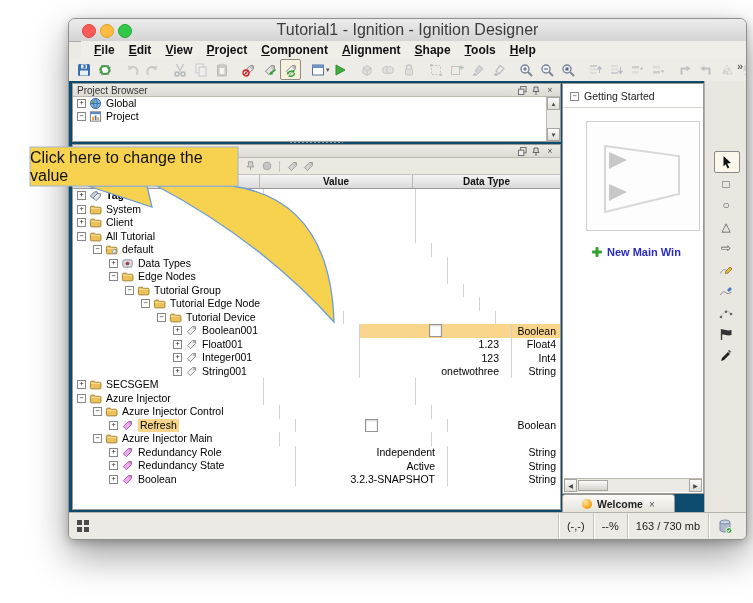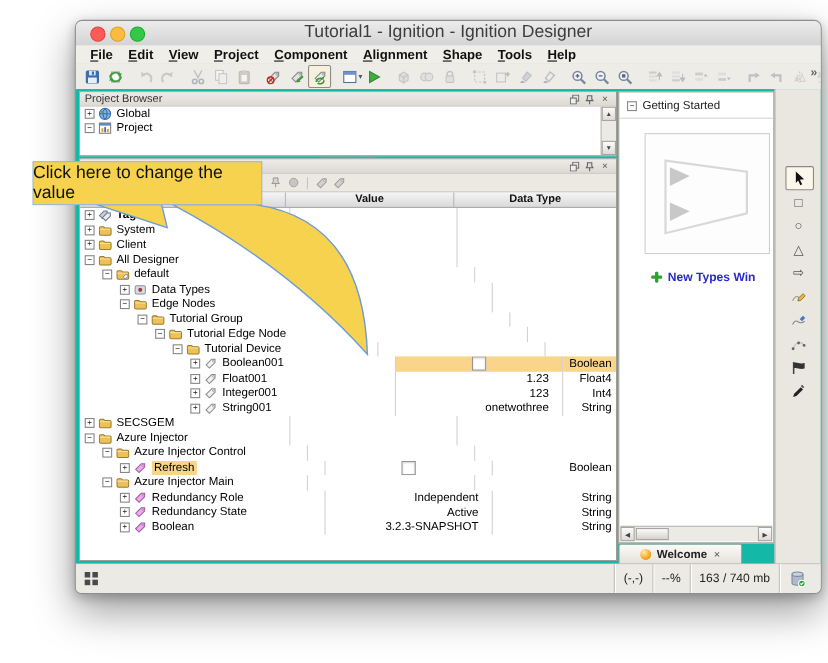--- a/index.html
+++ b/index.html
@@ -10,35 +10,35 @@
           border:1px solid #8e8e8e;border-radius:7px 7px 6px 6px;
           box-shadow:0 16px 38px rgba(0,0,0,.38),0 3px 10px rgba(0,0,0,.22);z-index:1;}
   .titlebar{position:absolute;left:0;top:0;right:0;height:22px;border-radius:6px 6px 0 0;
             background:linear-gradient(#ECECEC,#D4D4D4);border-bottom:1px solid #ABABAB;}
   .tl{position:absolute;top:5px;width:12px;height:12px;border-radius:50%;}
   .tl.r{left:13px;background:#FC5B57;border:1px solid #E2443E;}
   .tl.y{left:31px;background:#FDBC40;border:1px solid #DEA123;}
   .tl.g{left:49px;background:#34C84A;border:1px solid #1FA92E;}
   .wtitle{position:absolute;left:0;right:0;top:0;height:22px;line-height:22px;text-align:center;
           font-size:16px;color:#3d3d3d;}
-  .menubar{position:absolute;left:0;top:22px;right:0;height:17px;background:#EFEEE9;
+  .menubar{position:absolute;left:12px;top:22px;right:0;height:17px;background:#EFEEE9;
            border-bottom:1px solid #D6D3CC;display:flex;align-items:center;padding-left:6px;}
   .menu-item{font-size:12px;font-weight:bold;color:#111;padding:0 7px;white-space:nowrap;}
   .menu-item u{text-decoration:underline;}
   .toolbar{position:absolute;left:0;top:39px;right:0;height:23px;background:#EEECE7;
            border-bottom:1px solid #C3C0BA;display:flex;align-items:center;padding-left:4px;overflow:hidden;}
   .tb-group{display:flex;align-items:center;}
   .tb-sep{width:1px;height:16px;background:#C3C0BA;margin:0 3px;box-shadow:1px 0 0 #fff;}
   .tb-btn{width:19px;height:19px;display:flex;align-items:center;justify-content:center;border:1px solid transparent;border-radius:2px;flex:0 0 auto;}
   .tb-btn.selected{background:#F6F1DF;border-color:#8F8C84;}
   .tb-btn.disabled{opacity:.42;filter:grayscale(60%);}
   .tb-caret{font-size:7px;color:#555;margin-left:-2px;}
   .tb-overflow{position:absolute;right:3px;top:2px;font-size:11px;font-weight:bold;color:#666;}
   
-  .content{position:absolute;left:0;right:0;top:62px;bottom:26px;background:#14b8a6;overflow:hidden;}
+  .content{position:absolute;left:0;right:0;top:62px;bottom:26px;background:#0c4a6e;overflow:hidden;}
   .panel{position:absolute;background:#fff;border:1px solid #9C9A94;}
   .p-title{height:12px;background:linear-gradient(#EDEBE6,#DDDAD3);border-bottom:1px solid #BCB9B2;
            display:flex;align-items:center;font-size:10px;color:#333;padding:0 4px;}
   .p-title .spacer{flex:1;}
   .p-ctl{width:12px;height:10px;display:flex;align-items:center;justify-content:center;color:#555;font-size:9px;line-height:10px;margin-left:2px;}
   
   .pb{left:3px;top:2px;width:487px;height:57px;}
   .pb-body{position:absolute;left:0;top:13px;right:0;bottom:0;background:#fff;}
   .pb-row{height:13px;display:flex;align-items:center;font-size:10.5px;color:#000;padding-left:4px;}
   .vscroll{position:absolute;right:0;top:13px;bottom:0;width:13px;background:#ECEAE5;border-left:1px solid #BCB9B2;}
@@ -526,21 +526,21 @@
             </div>
             <div class="t-row">
               <div class="cell tree" style="padding-left: 4px;">
                 <span class="exp">−</span>
                 <span class="ticon">
                   <svg width="13" height="13" viewBox="0 0 14 14">
                     <path d="M1.5 4.6c0-.7.5-1.2 1.2-1.2h2.9l1.2 1.2h4.9c.7 0 1.2.5 1.2 1.2v4.7c0 .7-.5 1.2-1.2 1.2H2.7c-.7 0-1.2-.5-1.2-1.2z" fill="#EDC157" stroke="#9C7C2C"></path>
                     <path d="M1.9 5.8h10.2" stroke="#F7E0A0" stroke-width="1"></path>
                   </svg>
                 </span>
-                <span class="lbl">All Designer</span>
+                <span class="lbl">All Tutorial</span>
               </div>
               <div class="cell val"></div>
               <div class="cell typ"></div>
             </div>
             <div class="t-row">
               <div class="cell tree" style="padding-left: 20px;">
                 <span class="exp">−</span>
                 <span class="ticon">
                   <svg width="13" height="13" viewBox="0 0 14 14">
                     <path d="M1.5 4.6c0-.7.5-1.2 1.2-1.2h2.9l1.2 1.2h4.9c.7 0 1.2.5 1.2 1.2v4.7c0 .7-.5 1.2-1.2 1.2H2.7c-.7 0-1.2-.5-1.2-1.2z" fill="#EDC157" stroke="#9C7C2C"></path>
@@ -810,21 +810,21 @@
               <polygon points="18,24 92,34 92,72 18,90" fill="none" stroke="#D8D8D8" stroke-width="2"></polygon>
               <polygon points="22,30 40,38 22,47" fill="#C8C8C8"></polygon>
               <polygon points="22,62 40,70 22,79" fill="#C8C8C8"></polygon>
             </svg>
           </div>
           <div class="gs-link">
             <svg width="12" height="12" viewBox="0 0 12 12">
                 <rect x="4.5" y="1" width="3" height="10" rx="1" fill="#2EA12E"></rect>
                 <rect x="1" y="4.5" width="10" height="3" rx="1" fill="#2EA12E"></rect>
               </svg>
-            <span class="txt">New Types Win</span>
+            <span class="txt">New Main Win</span>
           </div>
           <div class="hscroll">
             <div class="hs-btn l">◀</div>
             <div class="hs-thumb"></div>
             <div class="hs-btn r">▶</div>
           </div>
         </div>
         <div class="tabrow">
           <div class="wtab">
             <span class="ball"></span>
@@ -890,21 +890,21 @@
     <div class="statusbar">
       <div class="grid-ico">
           <span></span>
           <span></span>
           <span></span>
           <span></span>
         </div>
       <div class="sb-right">
         <div class="sb-cell">(-,-)</div>
         <div class="sb-cell">--%</div>
-        <div class="sb-cell">163 / 740 mb</div>
+        <div class="sb-cell">163 / 730 mb</div>
         <div class="sb-cell">
           <svg width="16" height="16" viewBox="0 0 16 16">
               <path d="M3 4v8c0 1.1 2.2 2 5 2s5-.9 5-2V4" fill="#AEB9CB"></path>
               <ellipse cx="8" cy="4" rx="5" ry="2" fill="#C9D2E0" stroke="#7D8BA3"></ellipse>
               <path d="M3 4v8c0 1.1 2.2 2 5 2s5-.9 5-2V4" fill="none" stroke="#7D8BA3"></path>
               <circle cx="12" cy="12.5" r="3" fill="#2EA12E" stroke="#fff"></circle>
               <path d="M10.6 12.5l1 1 1.8-2" stroke="#fff" stroke-width="1.1" fill="none"></path>
             </svg>
         </div>
       </div>

